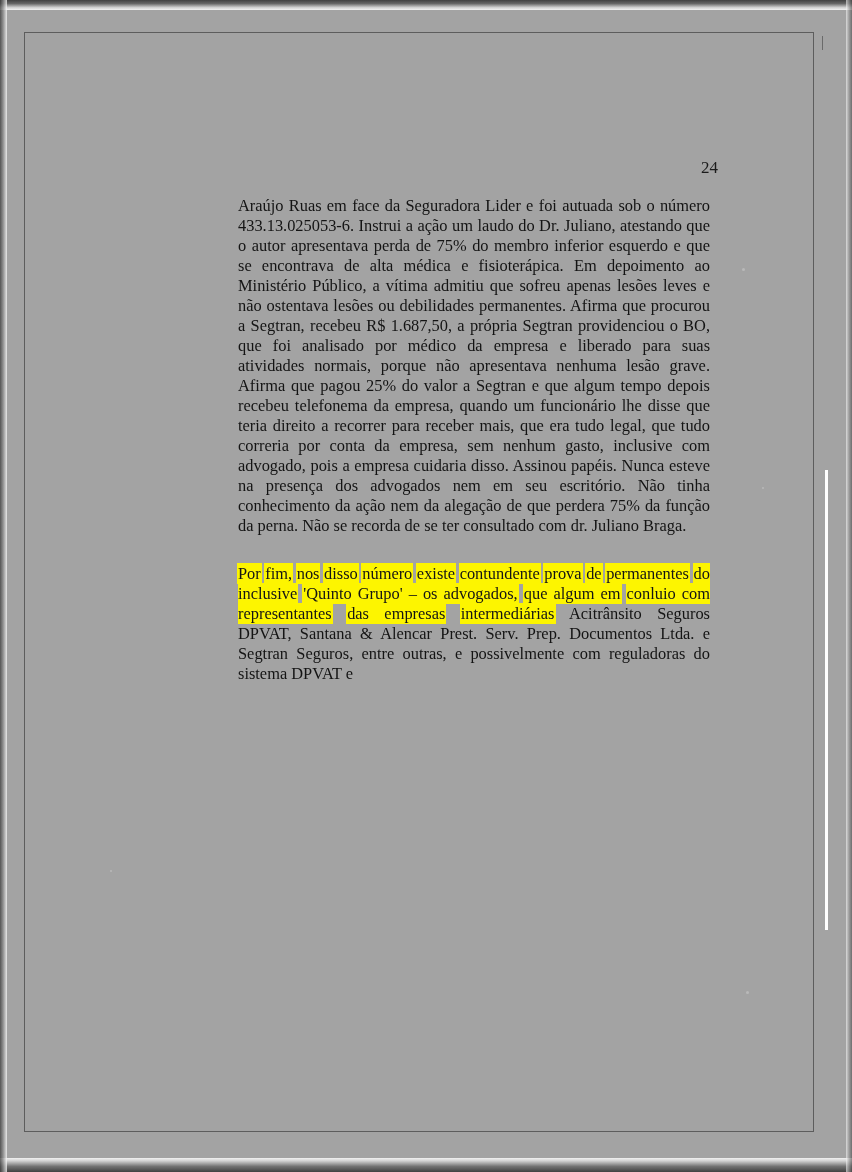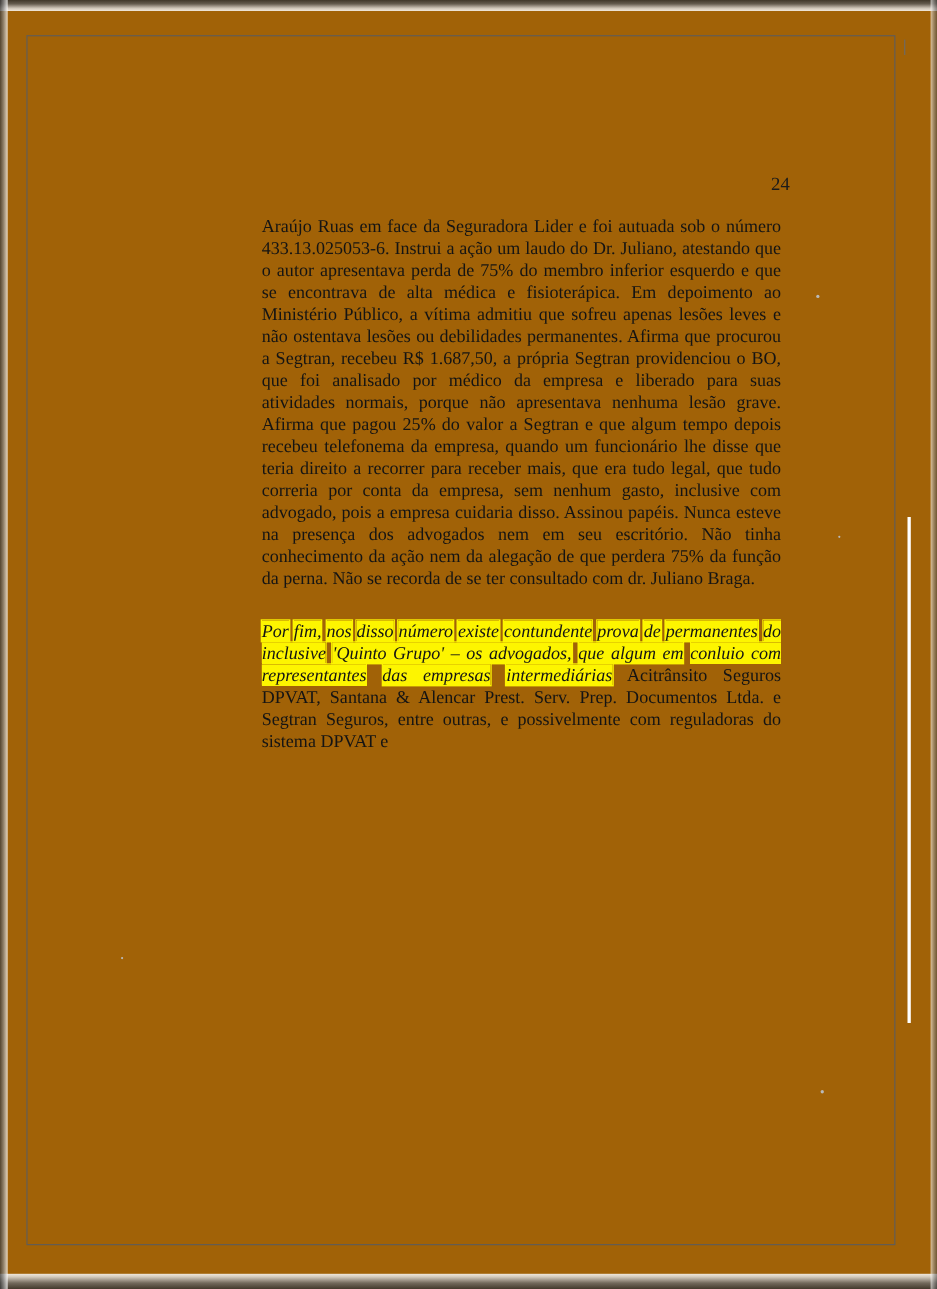--- a/index.html
+++ b/index.html
@@ -7,21 +7,21 @@
     padding: 0;
     background: #ffffff;
   }
   body {
     font-family: "Liberation Serif", serif;
   }
   .page {
     position: relative;
     width: 852px;
     height: 1172px;
-    background: #a16207;
+    background: #a3a3a3;
     overflow: hidden;
   }
   
   .scan-edge-top {
     position: absolute;
     top: 0; left: 0;
     width: 852px; height: 10px;
     background: linear-gradient(to bottom, #2f2f2f 0%, #5a5a5a 35%, #d8d8d8 75%, #ffffff 100%);
     opacity: .85;
   }
@@ -90,21 +90,20 @@
   }
   p {
     margin: 0 0 0 0;
   }
   p.para-gap {
     margin-top: 28px;
   }
   .hl {
     background: #fdf500;
     box-shadow: 0 0 0 1px #fdf500;
-    font-style: italic;
   }
   
   .speck {
     position: absolute;
     background: #b9b9b9;
     border-radius: 50%;
   }
 </style>
 </head>
 <body>

